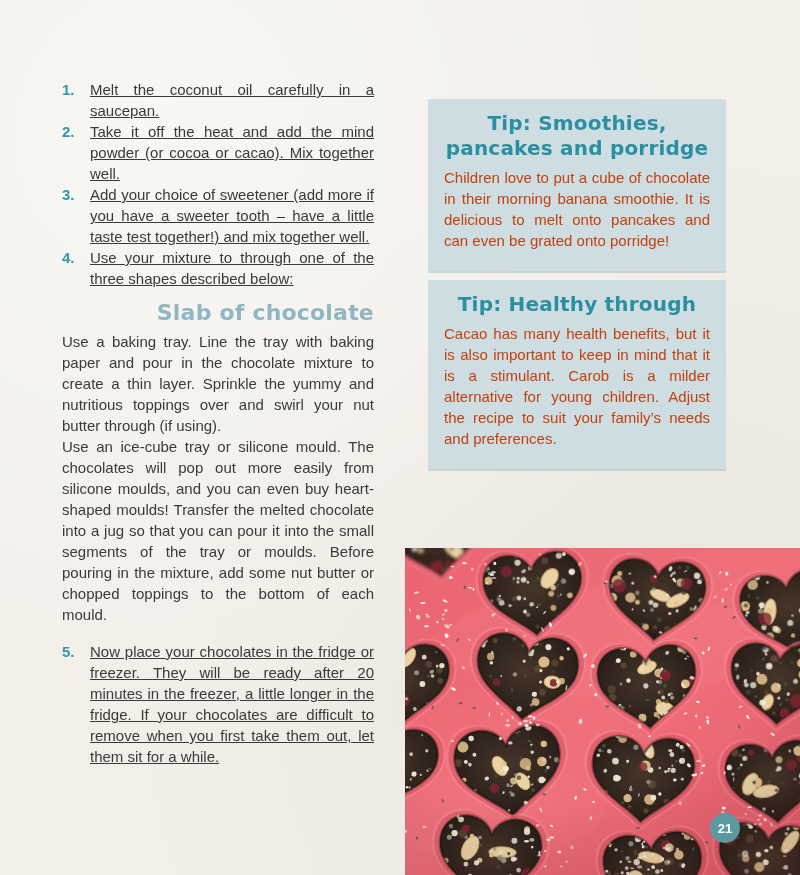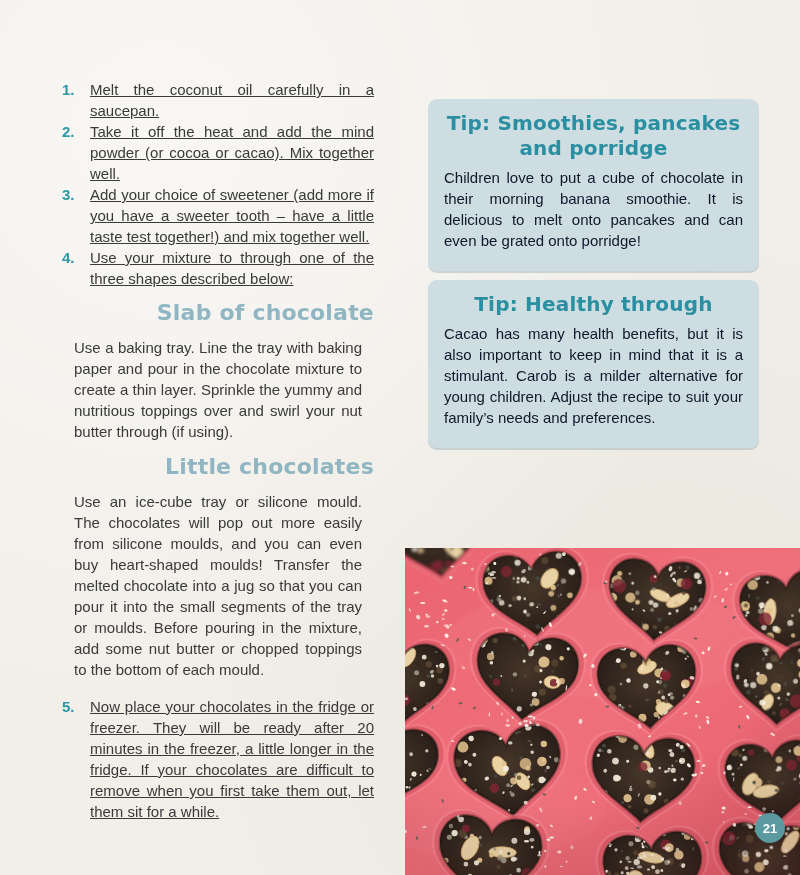--- a/index.html
+++ b/index.html
@@ -13,39 +13,39 @@
   }
   .left{position:absolute;left:62px;top:79px;width:312px;}
   .step{display:flex;}
   .num{flex:0 0 28px;width:28px;color:#2f98a6;font-weight:bold;font-size:15px;line-height:21px;}
   .stext{flex:1;text-align:justify;font-size:15px;line-height:21px;text-decoration:underline;}
   h2.sec{
     font-family:"DejaVu Sans",sans-serif;
     color:#8fb6c2;font-size:22px;line-height:25px;font-weight:700;
     letter-spacing:.2px;margin:11px 0 6px 0;text-align:right;
   }
-  p.body{margin:12px;font-size:15px;line-height:21px;text-align:justify;}
+  p.body{margin:0;font-size:15px;line-height:21px;text-align:justify;}
   .step5{margin-top:16px;}
   .tip{
-    position:absolute;left:428px;width:331px;box-sizing:border-box;
-    background:#cedde2;border-radius:9px;padding:12px 16px 20px 16px;
+    position:absolute;left:428px;width:298px;box-sizing:border-box;
+    background:#cedde2;border-radius:2px;padding:12px 16px 20px 16px;
     box-shadow:0 2px 0 rgba(130,155,162,.35);
   }
   .tip-1{top:99px;min-height:161px;}
   .tip-2{top:280px;min-height:166px;}
   .tip h3{
     margin:0 0 6px 0;text-align:center;
     font-family:"DejaVu Sans",sans-serif;
     color:#2a8fa0;font-size:20px;line-height:25px;font-weight:700;letter-spacing:.2px;
   }
-  .tip p{margin:0;font-size:15px;line-height:21px;text-align:justify;color:#0f172a;}
+  .tip p{margin:0;font-size:15px;line-height:21px;text-align:justify;color:#c2410c;}
   .photo{position:absolute;left:405px;top:548px;width:395px;height:327px;overflow:hidden;background:#ec6b75;}
   .photo svg{display:block;}
   .badge{
-    position:absolute;left:755px;top:813px;width:30px;height:30px;border-radius:50%;
+    position:absolute;left:710px;top:813px;width:30px;height:30px;border-radius:50%;
     background:#5b9aa1;color:#ffffff;font-size:13px;font-weight:bold;
     display:flex;align-items:center;justify-content:center;z-index:3;
   }
 </style>
 </head>
 <body>
 
 <div class="page">
 
   <div class="left">
@@ -64,21 +64,20 @@
       </div>
       <div class="step">
         <span class="num">4.</span>
         <span class="stext">Use your mixture to through one of the three shapes described below:</span>
       </div>
     </div>
 
     <h2 class="sec">Slab of chocolate</h2>
     <p class="body">Use a baking tray. Line the tray with baking paper and pour in the chocolate mixture to create a thin layer. Sprinkle the yummy and nutritious toppings over and swirl your nut butter through (if using).</p>
 
-    <h2 class="sec">Little chocolates</h2>
     <p class="body">Use an ice-cube tray or silicone mould. The chocolates will pop out more easily from silicone moulds, and you can even buy heart-shaped moulds! Transfer the melted chocolate into a jug so that you can pour it into the small segments of the tray or moulds. Before pouring in the mixture, add some nut butter or chopped toppings to the bottom of each mould.</p>
 
 
     <div class="step step5">
       <span class="num">5.</span>
       <span class="stext">Now place your chocolates in the fridge or freezer. They will be ready after 20 minutes in the freezer, a little longer in the fridge. If your chocolates are difficult to remove when you first take them out, let them sit for a while.</span>
     </div>
   </div>
 
   <div class="tip tip-1">

